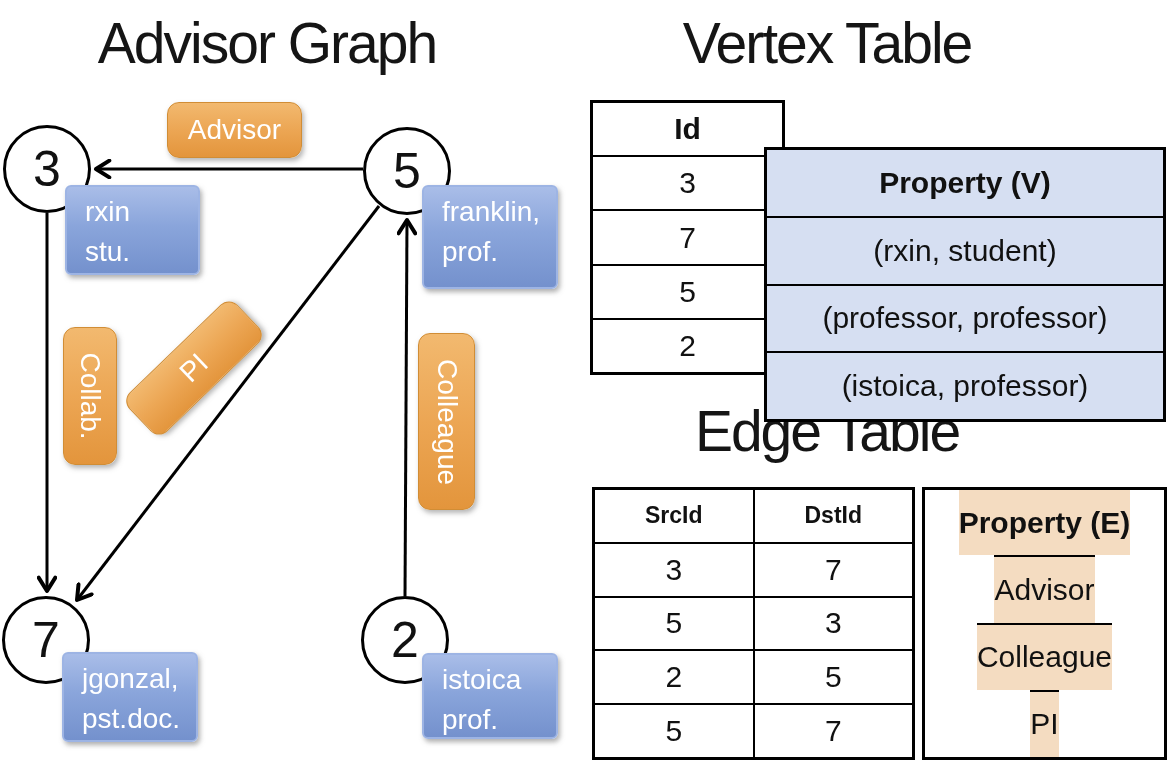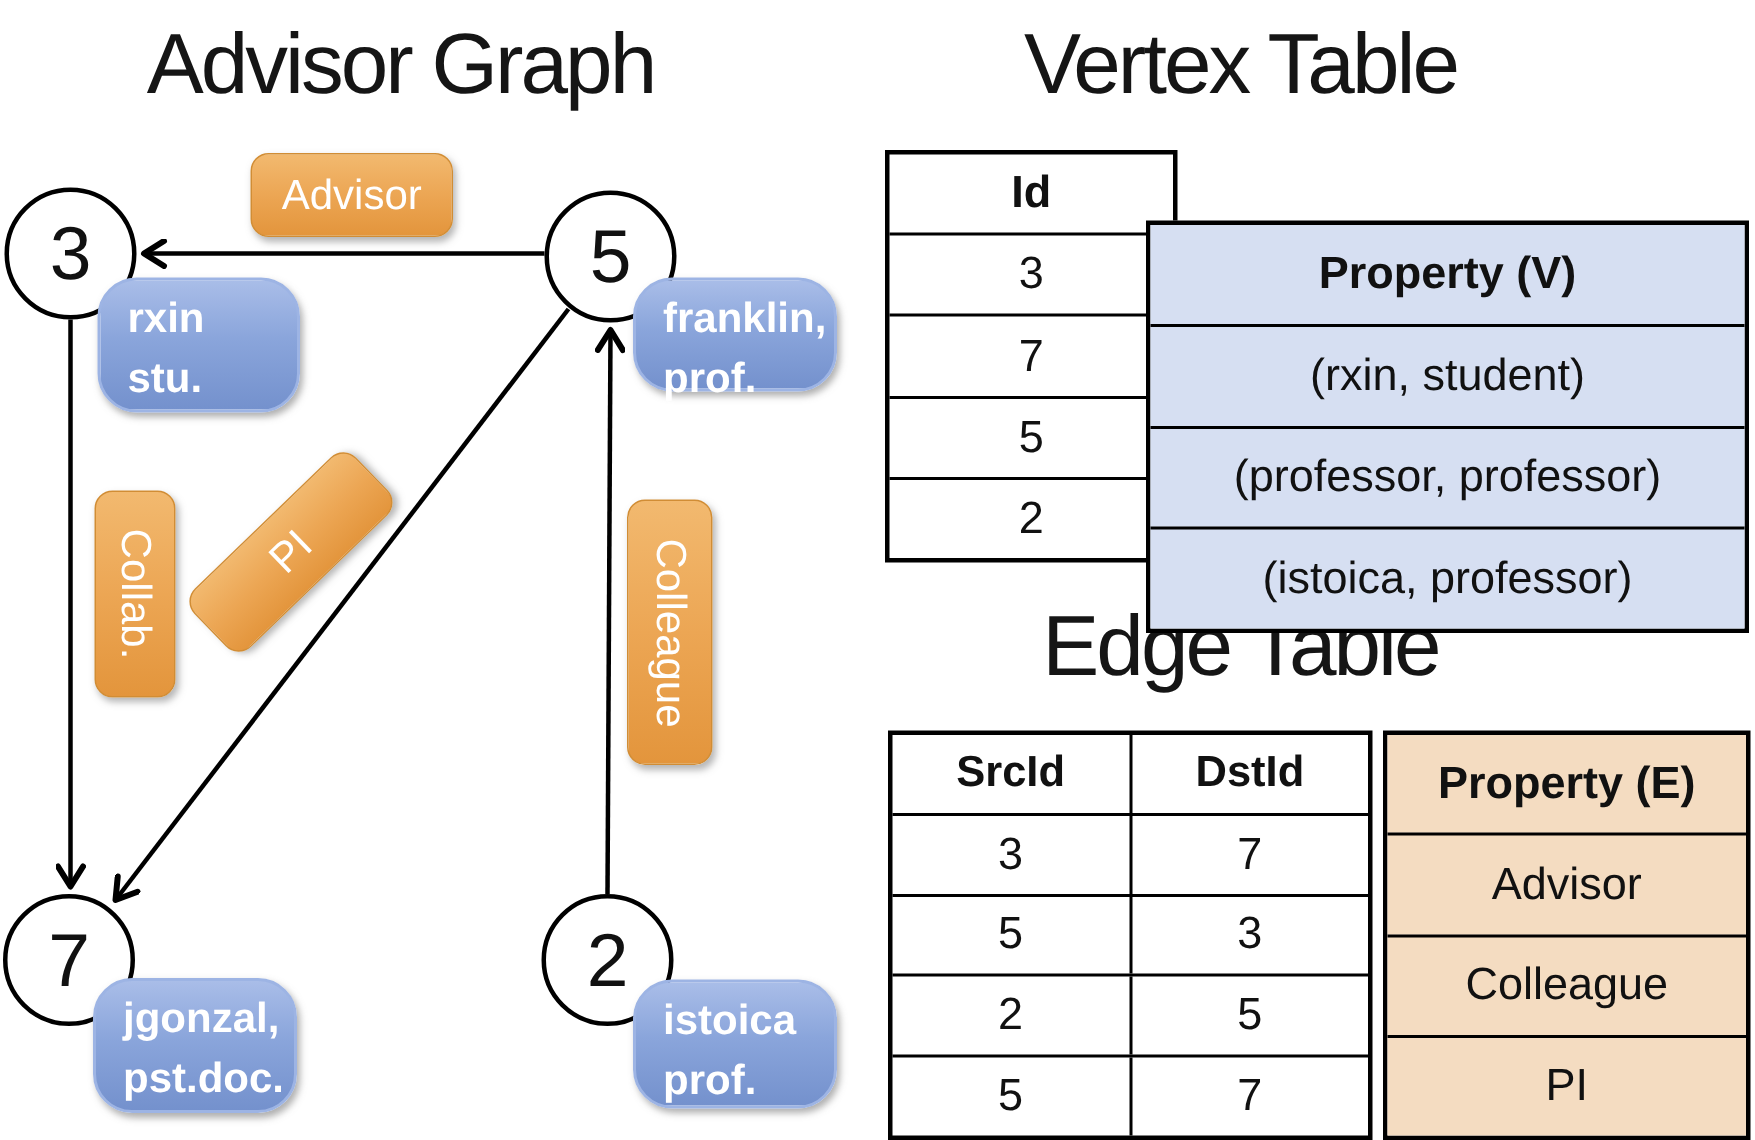--- a/index.html
+++ b/index.html
@@ -26,24 +26,24 @@
     font-size:50px; font-weight:300; z-index:2;
   }
 
   
   svg.edges { position:absolute; left:0; top:0; z-index:3; }
 
   
   .vbox {
     position:absolute; box-sizing:border-box; z-index:4;
     background:linear-gradient(180deg,#a9bde8 0%, #8aa5db 45%, #7491cd 100%);
-    border:2px solid #9db4e4; border-radius:26px;
+    border:2px solid #9db4e4; border-radius:6px;
     box-shadow:2px 3px 5px rgba(110,110,110,.55);
     color:#fff; font-size:28px; line-height:40px;
-    padding:5px 22px 0 18px; white-space:pre-line;font-weight:bold;
+    padding:5px 22px 0 18px; white-space:pre-line;
   }
 
   
   .ebox {
     position:absolute; box-sizing:border-box; z-index:4;
     background:linear-gradient(180deg,#f2b96f 0%, #eca654 50%, #e3953c 100%);
     border:1.5px solid #d18d35; border-radius:12px;
     box-shadow:2px 3px 5px rgba(110,110,110,.5);
     color:#fff; font-size:28px;
     display:flex; align-items:center; justify-content:center;
@@ -63,21 +63,21 @@
   .tbl .row {
     flex:1; display:flex; align-items:center; justify-content:center;
     border-top:2px solid #000; font-size:30px;
   }
   .tbl .row:first-child { border-top:none; }
   .tbl .row.split { padding:0; }
   .tbl .cell {
     flex:1; height:100%; display:flex; align-items:center; justify-content:center;
   }
   .tbl .cell + .cell { border-left:2px solid #000; }
-  .hdr { font-weight:bold; font-size:29px; }
+  .hdr { font-weight:bold; font-size:23px; }
   .blue .row, .row.blue { background:#d6dff2; }
   .tan  .row, .row.tan  { background:#f4dcc1; }
 </style>
 </head>
 <body>
 
 <div class="stage">
 
   <div class="big-title" style="left:83px; top:10px; width:368px;">Advisor Graph</div>
   <div class="big-title" style="left:627px; top:10px; width:400px;">Vertex Table</div>
@@ -95,21 +95,21 @@
       </marker>
     </defs>
     <line x1="363" y1="169" x2="96" y2="169" stroke="#000" stroke-width="3" marker-end="url(#arrow)"></line>
     <line x1="47" y1="213" x2="47" y2="591" stroke="#000" stroke-width="3" marker-end="url(#arrow)"></line>
     <line x1="379" y1="206" x2="77" y2="600" stroke="#000" stroke-width="3" marker-end="url(#arrow)"></line>
     <line x1="405" y1="596" x2="407" y2="220" stroke="#000" stroke-width="3" marker-end="url(#arrow)"></line>
   </svg>
 
   <div class="vbox" style="left:65px;  top:185px; width:135px; height:90px;">rxin
 stu.</div>
-  <div class="vbox" style="left:422px; top:185px; width:136px; height:76px;">franklin,
+  <div class="vbox" style="left:422px; top:185px; width:136px; height:104px;">franklin,
 prof.</div>
   <div class="vbox" style="left:62px;  top:652px; width:136px; height:90px;">jgonzal,
 pst.doc.</div>
   <div class="vbox" style="left:422px; top:653px; width:136px; height:86px;">istoica
 prof.</div>
 
   <div class="ebox" style="left:167px; top:102px; width:135px; height:56px;">
     <span>Advisor</span>
   </div>
   <div class="ebox" style="left:63px; top:327px; width:54px; height:138px;">
@@ -153,20 +153,20 @@
     <div class="row split">
       <div class="cell">2</div>
       <div class="cell">5</div>
     </div>
     <div class="row split">
       <div class="cell">5</div>
       <div class="cell">7</div>
     </div>
   </div>
 
-  <div class="tbl tan" style="left:922px; top:487px; width:245px; height:273px;">
+  <div class="tbl tan" style="left:922px; top:487px; width:245px; height:273px;align-items:center;">
     <div class="row hdr">Property (E)</div>
     <div class="row">Advisor</div>
     <div class="row">Colleague</div>
     <div class="row">PI</div>
   </div>
 
 </div>
 
 </body></html>

